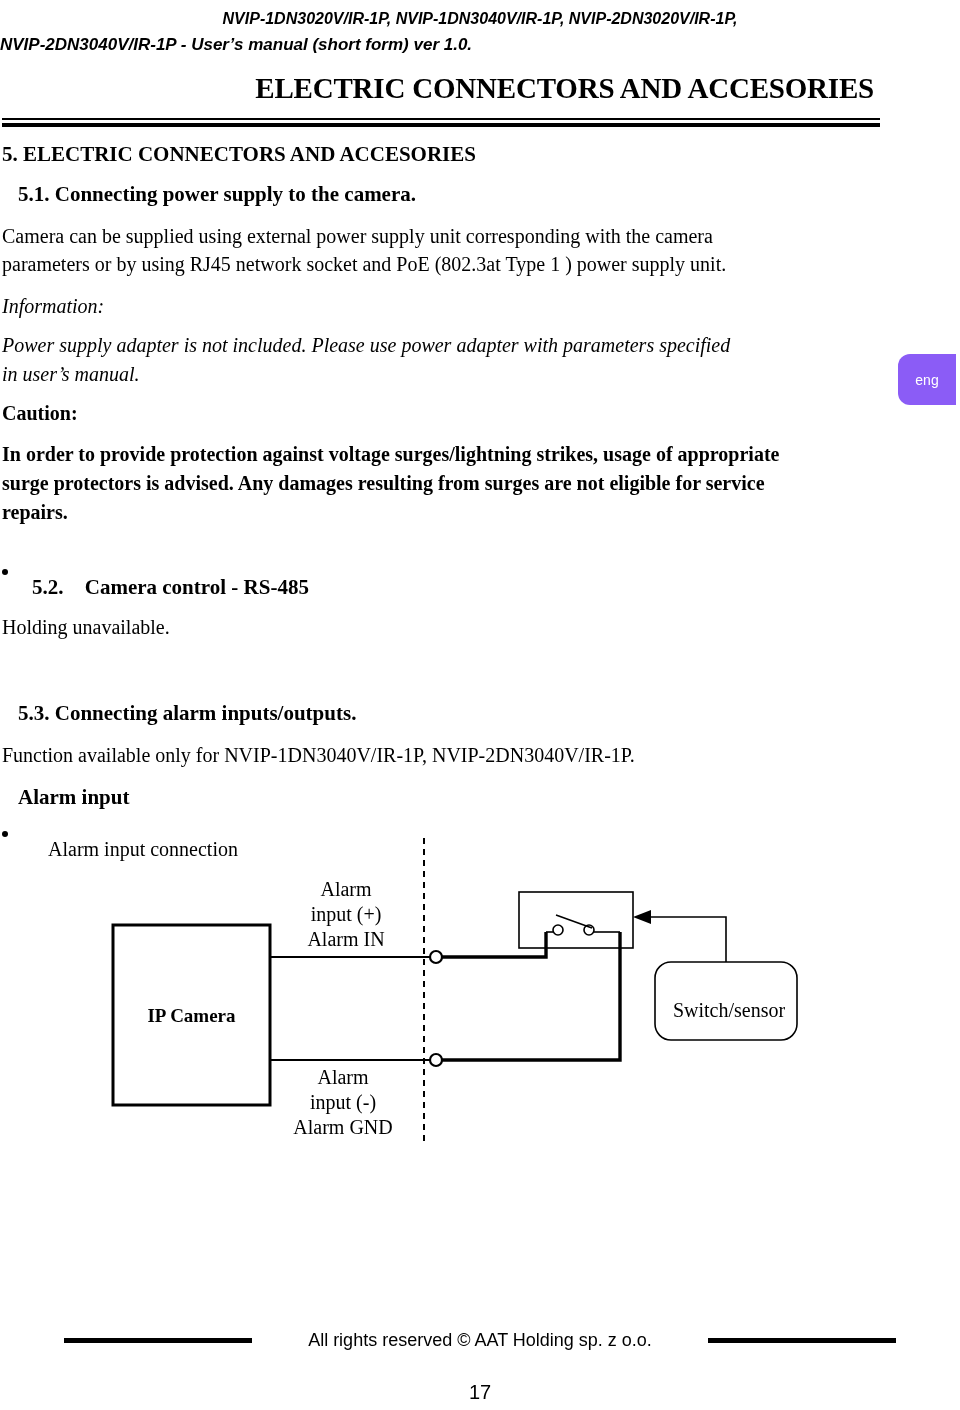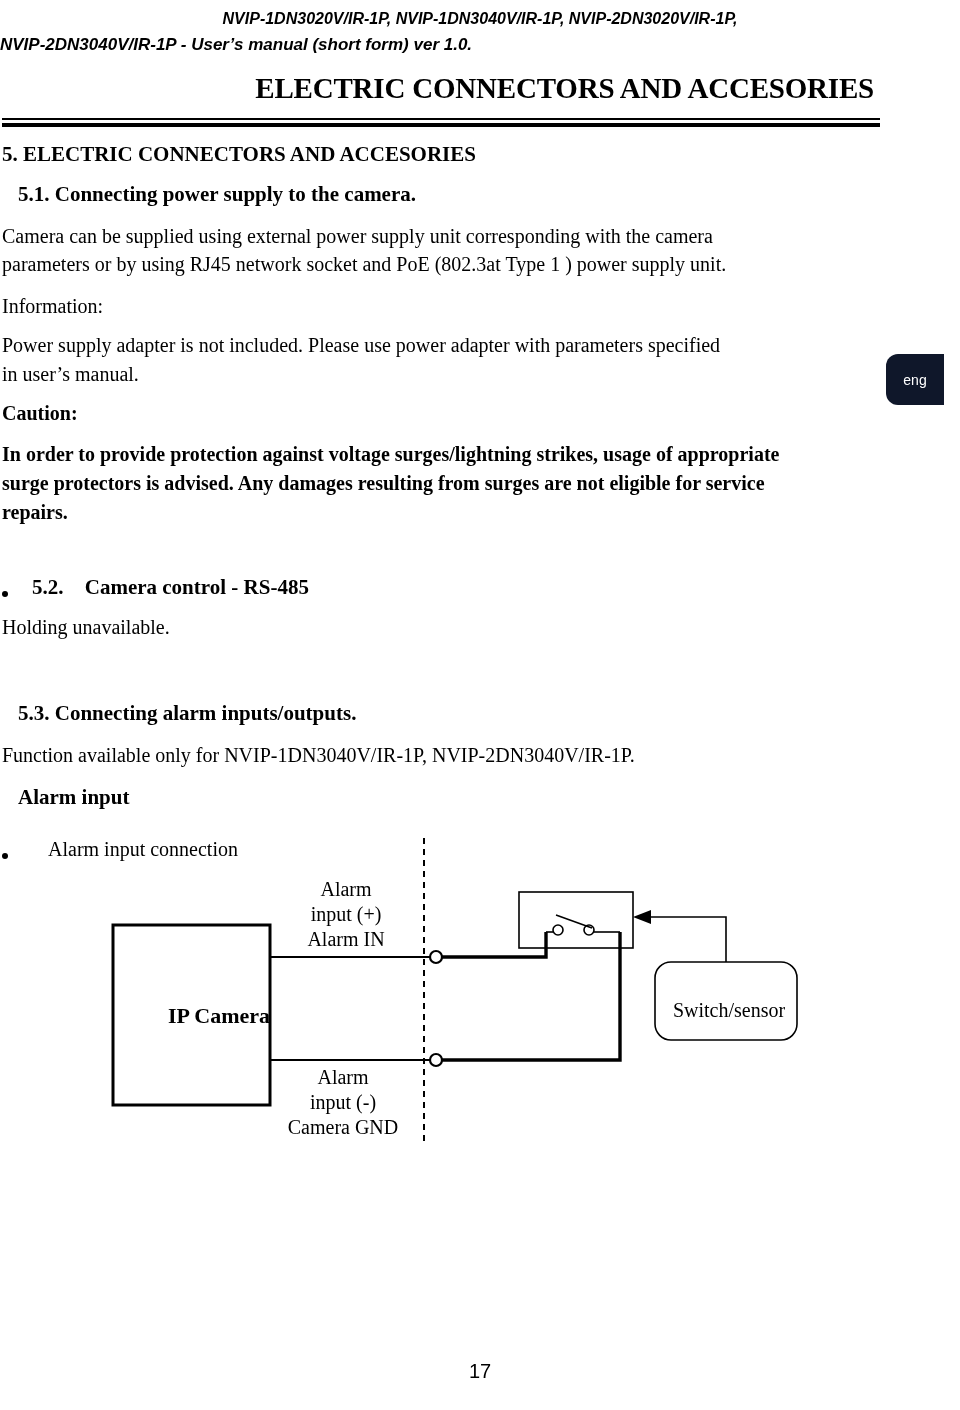--- a/index.html
+++ b/index.html
@@ -88,40 +88,41 @@
     padding-left: 2px;
   }
   .h-sub {
     font-weight: bold;
     font-size: 21px;
     line-height: 28px;
     margin: 0 0 14px 16px;
     padding-left: 2px;
   }
   .ital {
+    font-style: italic;
     font-size: 20px;
     line-height: 29px;
     margin: 0 4px 10px 0;
     padding-left: 2px;
     padding-right: 78px;
   }
   .bold-blk {
     font-weight: bold;
     font-size: 20px;
     line-height: 29px;
     margin: 0 0 12px 0;
     padding-left: 2px;
   }
   .gap-sm { height: 10px; }
   .gap-md { height: 34px; }
   .gap-lg { height: 44px; }
 
   .bullet-row {
     display: flex;
-    align-items: flex-end;
+    align-items: flex-start;
     padding-left: 2px;
     margin: 0 0 12px 0;
   }
   .bullet-dot {
     display: inline-block;
     width: 6px;
     height: 6px;
     border-radius: 50%;
     background: #000;
     margin-right: 24px;
@@ -137,25 +138,25 @@
   }
   .bullet-label-plain {
     font-size: 20px;
     line-height: 28px;
   }
   .bullet-label-bold .num { margin-right: 16px; }
 
   
   .eng-tab {
     position: absolute;
-    right: 16px;
+    right: 4px;
     top: 354px;
     width: 58px;
     height: 51px;
-    background: #0f172a;
+    background: #8b5cf6;
     border-radius: 12px 0 0 12px;
     color: #ffffff;
     font-family: "Liberation Sans", sans-serif;
     font-size: 14px;
     display: flex;
     align-items: center;
     justify-content: center;
   }
 
   
@@ -172,21 +173,21 @@
     font-family: "Liberation Serif", serif;
     font-size: 20px;
     line-height: 25px;
     text-align: center;
     white-space: nowrap;
   }
   .lbl-alarm-in  { left: 286px; top: 57px; width: 120px; }
   .lbl-alarm-gnd { left: 278px; top: 245px; width: 130px; }
   .lbl-ip-camera {
     left: 113px; top: 183px; width: 157px;
-    font-weight: bold; font-size: 22px; text-align: right;
+    font-weight: bold; font-size: 19px;
   }
   .lbl-switch-sensor {
     left: 655px; top: 178px; width: 148px; font-size: 20px;
   }
 
   
   .footer {
     position: absolute;
     left: 0;
     top: 1330px;
@@ -319,21 +320,26 @@
 
   <div class="dgm-label lbl-alarm-in">
     <div>Alarm</div>
     <div>input (+)</div>
     <div>Alarm IN</div>
   </div>
 
   <div class="dgm-label lbl-alarm-gnd">
     <div>Alarm</div>
     <div>input (-)</div>
-    <div>Camera GND</div>
+    <div>Alarm GND</div>
   </div>
 
   <div class="dgm-label lbl-switch-sensor">Switch/sensor</div>
 </div>
 
 <div class="footer">
+  <div class="footer-row">
+    <span class="footer-rule left"></span>
+    <span class="footer-text">All rights reserved © AAT Holding sp. z o.o.</span>
+    <span class="footer-rule right"></span>
+  </div>
   <div class="page-num">17</div>
 </div>
 
 </body></html>

